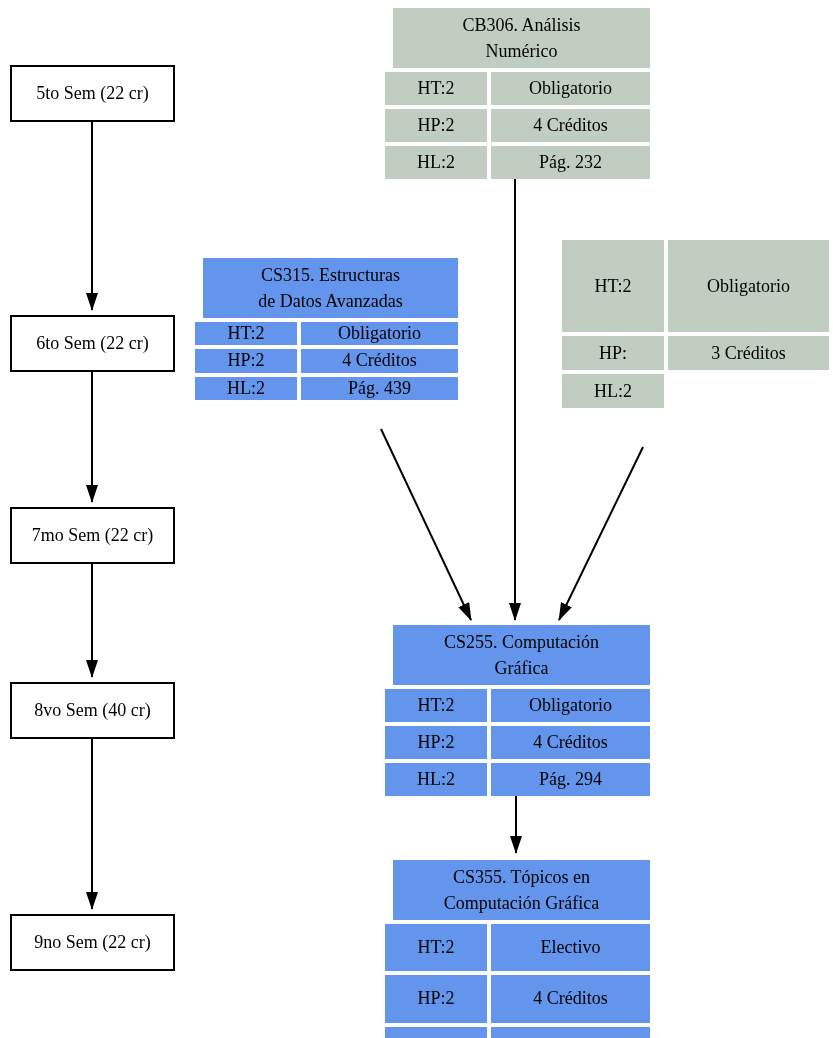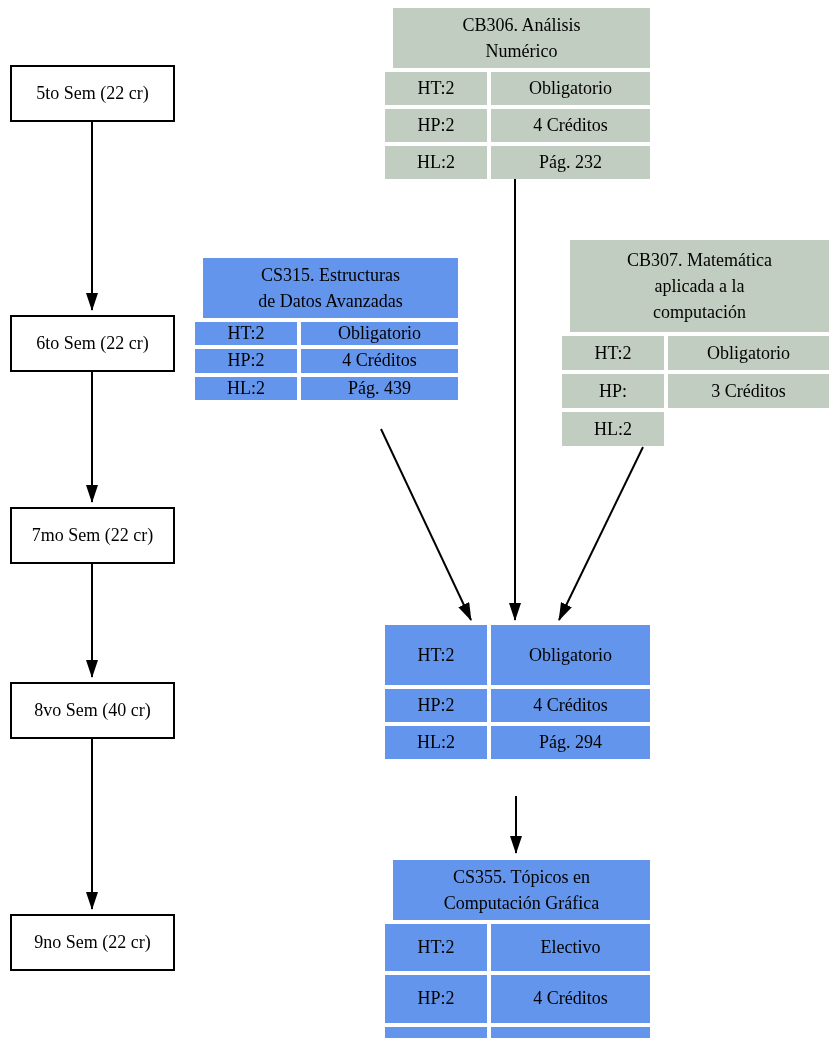--- a/index.html
+++ b/index.html
@@ -114,33 +114,32 @@
     </div>
     <div class="cell">HT:2</div>
     <div class="cell">Obligatorio</div>
     <div class="cell">HP:2</div>
     <div class="cell">4 Créditos</div>
     <div class="cell">HL:2</div>
     <div class="cell">Pág. 439</div>
   </div>
 
   <div class="card" style="left: 562px; top: 240px; width: 267px; height: 206px; --title-h: 92px; --card-color: #C1CDC1;">
-    <div class="cell title">
-      <div>CB307. Matemática</div>
-      <div>aplicada a la</div>
-      <div>computación</div>
-    </div>
     <div class="cell">HT:2</div>
     <div class="cell">Obligatorio</div>
     <div class="cell">HP:</div>
     <div class="cell">3 Créditos</div>
     <div class="cell">HL:2</div>
   </div>
 
   <div class="card" style="left: 385px; top: 625px; width: 265px; height: 171px; --title-h: 60px; --card-color: #6495ED;">
+    <div class="cell title">
+      <div>CS255. Computación</div>
+      <div>Gráfica</div>
+    </div>
     <div class="cell">HT:2</div>
     <div class="cell">Obligatorio</div>
     <div class="cell">HP:2</div>
     <div class="cell">4 Créditos</div>
     <div class="cell">HL:2</div>
     <div class="cell">Pág. 294</div>
   </div>
 
   <div class="card" style="left: 385px; top: 860px; width: 265px; height: 214px; --title-h: 60px; --card-color: #6495ED;">
     <div class="cell title">

